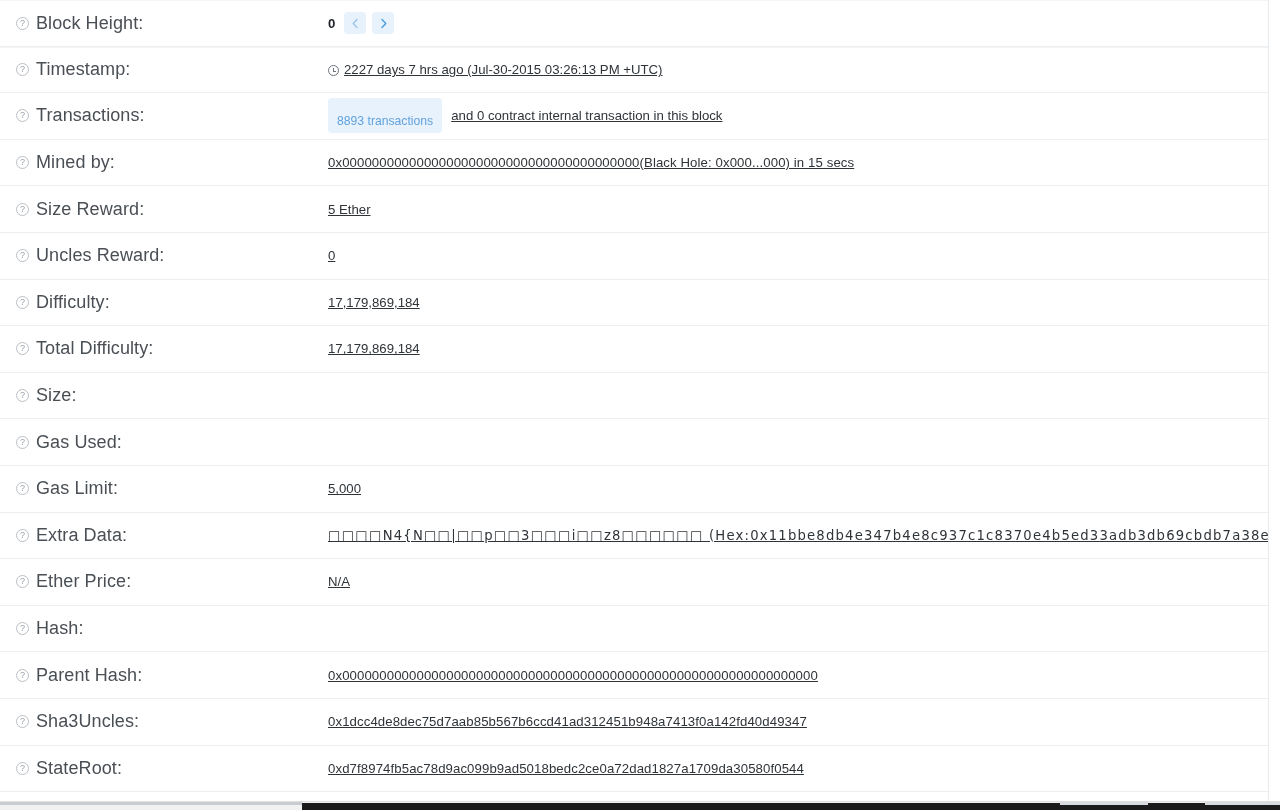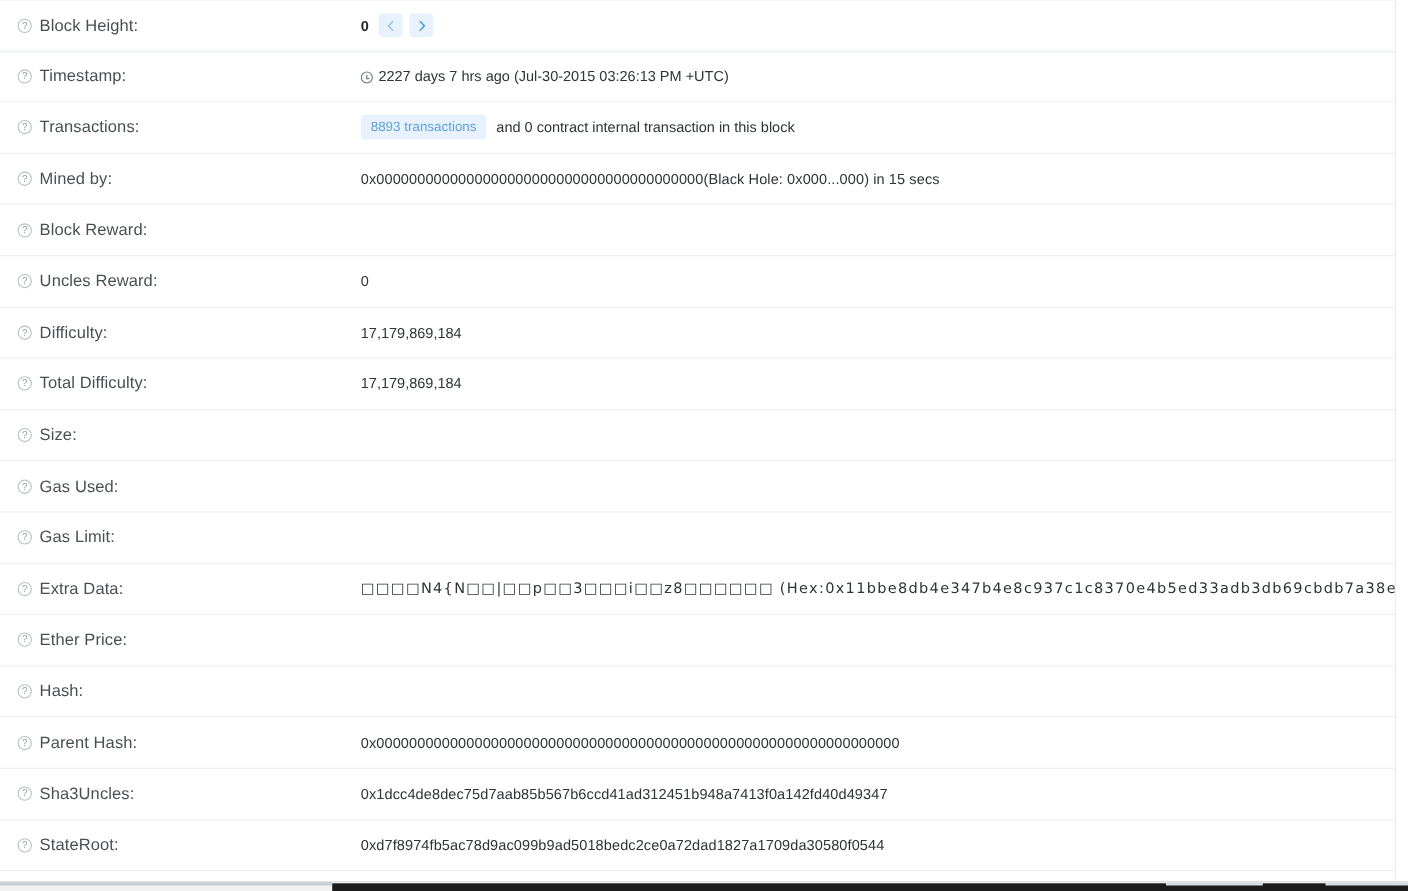--- a/index.html
+++ b/index.html
@@ -56,37 +56,37 @@
     font-size: 9px;
     line-height: 11px;
     text-align: center;
     font-family: "Liberation Sans", sans-serif;
     cursor: help;
     position: relative;
     top: 0px;
   }
 
   .label-text {
-    font-size: 15px;
+    font-size: 18px;
     color: #4a4f55;
     white-space: nowrap;
     letter-spacing: 0.1px;
   }
 
   .value-cell {
     flex: 1 1 auto;
     display: flex;
     align-items: center;
     font-size: 13.2px;
     color: #2f3439;
     white-space: nowrap;
     overflow: hidden;
   }
 
-  .value-text { color: #2f3439; }
+  .value-text { color: #2f3439; text-decoration: underline; }
 
   
   .bh-number {
     font-weight: bold;
     font-size: 13.2px;
     color: #212529;
     margin-right: 9px;
   }
   .nav-btn {
     display: inline-flex;
@@ -133,21 +133,21 @@
     height: 1.2px;
     background: #6c757d;
   }
 
   
   .tx-badge {
     display: inline-block;
     background: #e8f2fc;
     color: #62a2dd;
     font-size: 12.2px;
-    padding: 4px 9px 5px 9px;
+    padding: 16px 9px 5px 9px;
     border-radius: 4px;
     margin-right: 9px;
     cursor: pointer;
   }
 
   .mono-ish { letter-spacing: 0.1px; }
 
   .tofu {
     font-family: "DejaVu Sans", sans-serif;
     letter-spacing: 1.2px;
@@ -236,21 +236,24 @@
             <span class="help-icon">?</span>
             <span class="label-text">Mined by:</span>
           </div>
           <div class="value-cell">
             <span class="value-text mono-ish">0x0000000000000000000000000000000000000000(Black Hole: 0x000...000) in 15 secs</span>
           </div>
         </div>
         <div class="row">
           <div class="label-cell">
             <span class="help-icon">?</span>
-            <span class="label-text">Block Reward:</span>
+            <span class="label-text">Size Reward:</span>
+          </div>
+          <div class="value-cell">
+            <span class="value-text">5 Ether</span>
           </div>
         </div>
         <div class="row">
           <div class="label-cell">
             <span class="help-icon">?</span>
             <span class="label-text">Uncles Reward:</span>
           </div>
           <div class="value-cell">
             <span class="value-text">0</span>
           </div>
@@ -283,34 +286,40 @@
           <div class="label-cell">
             <span class="help-icon">?</span>
             <span class="label-text">Gas Used:</span>
           </div>
         </div>
         <div class="row">
           <div class="label-cell">
             <span class="help-icon">?</span>
             <span class="label-text">Gas Limit:</span>
           </div>
+          <div class="value-cell">
+            <span class="value-text">5,000</span>
+          </div>
         </div>
         <div class="row">
           <div class="label-cell">
             <span class="help-icon">?</span>
             <span class="label-text">Extra Data:</span>
           </div>
           <div class="value-cell">
             <span class="value-text tofu">□□□□N4{N□□|□□p□□3□□□i□□z8□□□□□□ (Hex:0x11bbe8db4e347b4e8c937c1c8370e4b5ed33adb3db69cbdb7a38e1e50b1b82fa)</span>
           </div>
         </div>
         <div class="row">
           <div class="label-cell">
             <span class="help-icon">?</span>
             <span class="label-text">Ether Price:</span>
+          </div>
+          <div class="value-cell">
+            <span class="value-text">N/A</span>
           </div>
         </div>
         <div class="row">
           <div class="label-cell">
             <span class="help-icon">?</span>
             <span class="label-text">Hash:</span>
           </div>
         </div>
         <div class="row">
           <div class="label-cell">

